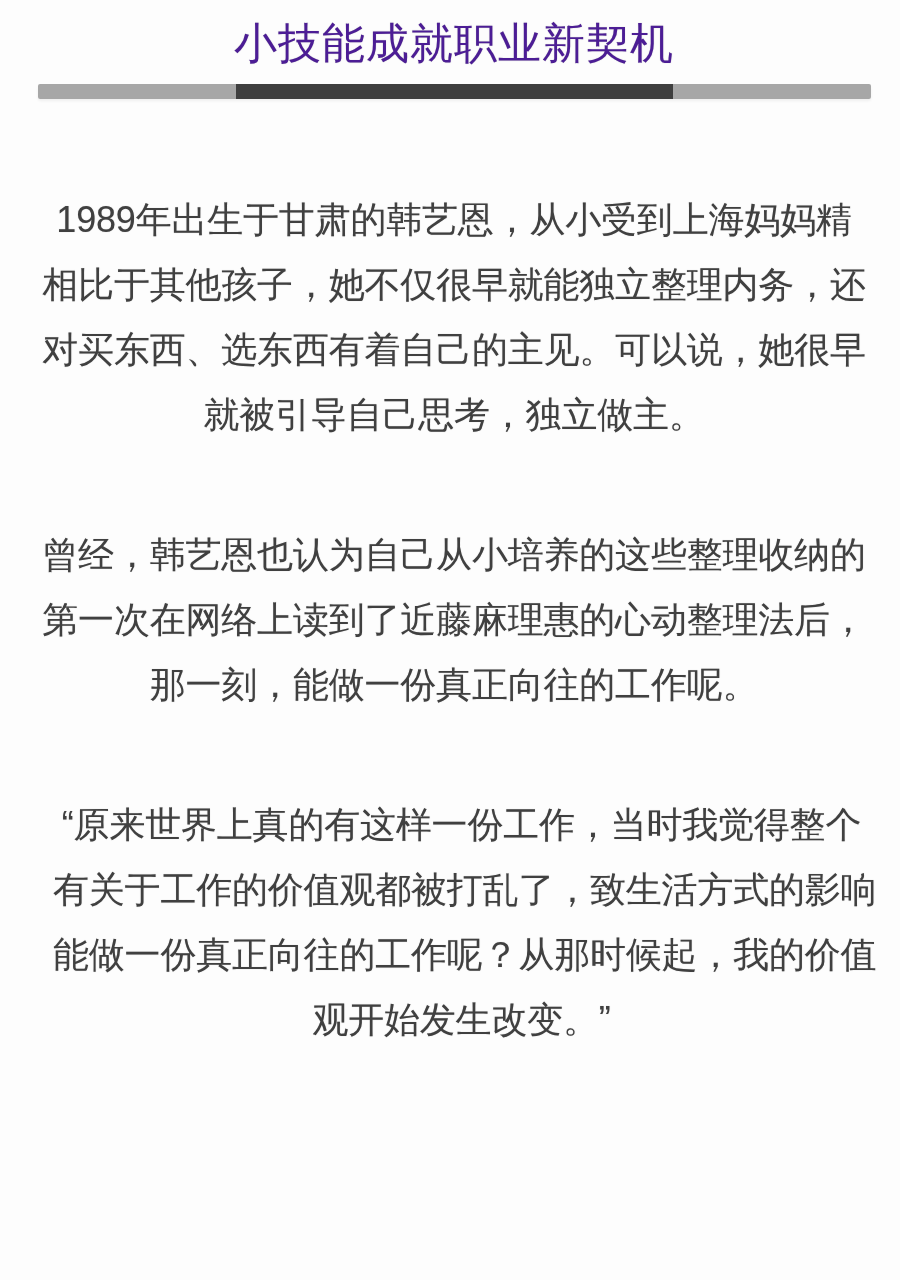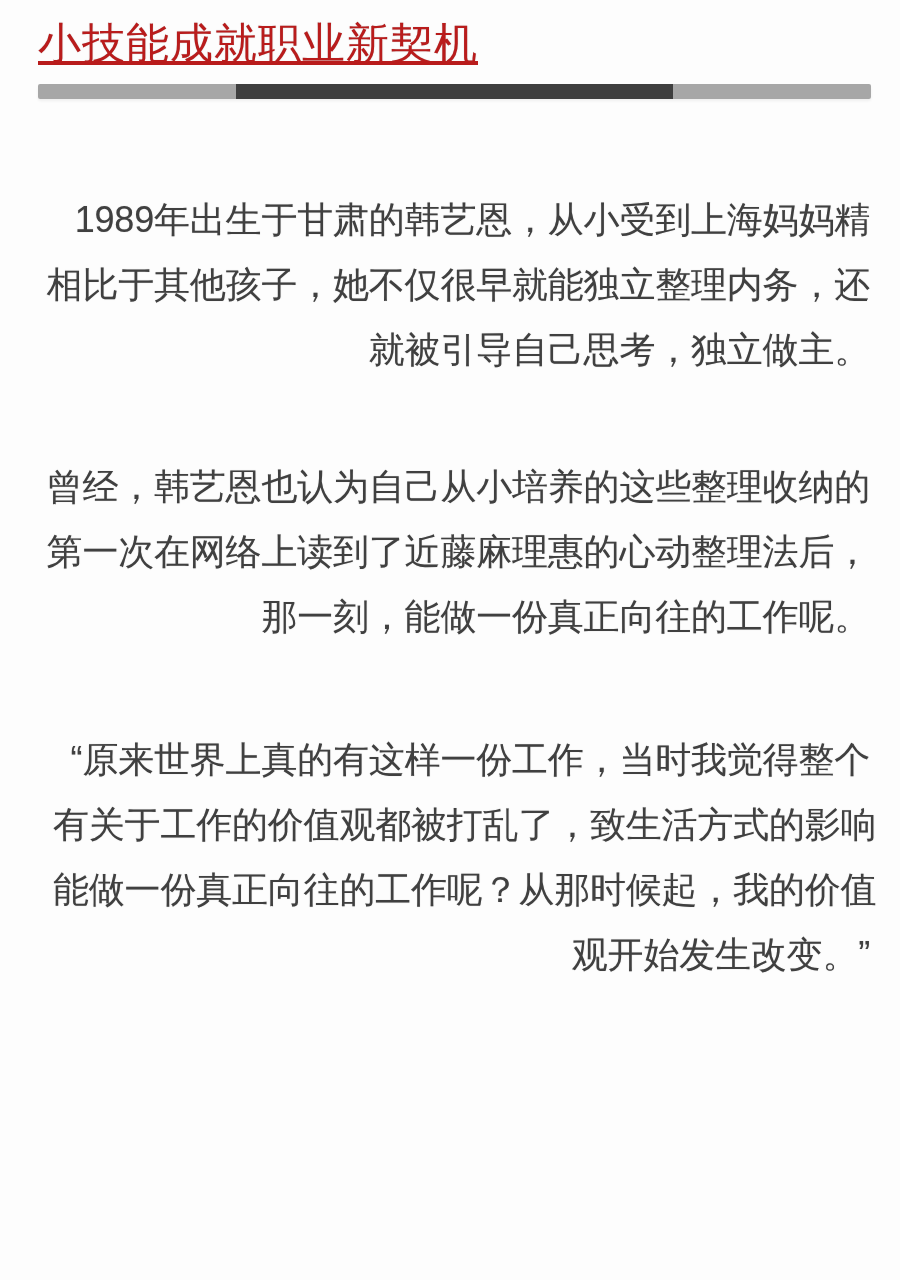--- a/index.html
+++ b/index.html
@@ -17,26 +17,25 @@
     width: 900px;
     height: 1280px;
     box-sizing: border-box;
     padding: 0 30px 0 38px;
     filter: blur(0.3px);
   }
   .title {
     margin-top: 14px;
     font-size: 43px;
     line-height: 58px;
-    text-align: left;
-    color: #b91c1c;
+    text-align: center;
+    color: #4c1d95;
     letter-spacing: 1px;
     white-space: nowrap;
     text-shadow: 0 0 1px rgba(110,110,110,0.45);
-    text-decoration: underline;
   }
   .divider {
     margin-top: 12px;
     height: 15px;
     width: 833px;
     display: flex;
     border-radius: 2px;
     overflow: hidden;
     box-shadow: 0 2px 3px rgba(0,0,0,0.06);
   }
@@ -52,42 +51,43 @@
   .para {
     color: #404040;
     font-size: 36px;
     letter-spacing: -0.2px;
     text-shadow: 0 0 1px rgba(100,100,100,0.4);
   }
   .para .line {
     line-height: 65px;
     height: 65px;
     white-space: nowrap;
-    text-align: right;
+    text-align: center;
   }
   .para-1 { margin-top: 88px; }
-  .para-2 { margin-top: 75px; font-family: Liberation Mono, monospace; }
+  .para-2 { margin-top: 75px; }
   .para-3 { margin-top: 75px; margin-left: 15px; }
 </style>
 </head>
 <body style="background: rgb(253, 253, 253);">
 
 <div class="page">
 
   <div class="title">小技能成就职业新契机</div>
 
   <div class="divider">
     <div class="seg-left" style="background-color: rgb(167, 167, 167);"></div>
     <div class="seg-mid" style="background-color: rgb(63, 63, 63);"></div>
     <div class="seg-right" style="background-color: rgb(167, 167, 167);"></div>
   </div>
 
   <div class="para para-1">
     <div class="line">1989年出生于甘肃的韩艺恩，从小受到上海妈妈精</div>
     <div class="line">相比于其他孩子，她不仅很早就能独立整理内务，还</div>
+    <div class="line">对买东西、选东西有着自己的主见。可以说，她很早</div>
     <div class="line">就被引导自己思考，独立做主。</div>
   </div>
 
   <div class="para para-2">
     <div class="line">曾经，韩艺恩也认为自己从小培养的这些整理收纳的</div>
     <div class="line">第一次在网络上读到了近藤麻理惠的心动整理法后，</div>
     <div class="line">那一刻，能做一份真正向往的工作呢。</div>
   </div>
 
   <div class="para para-3">

